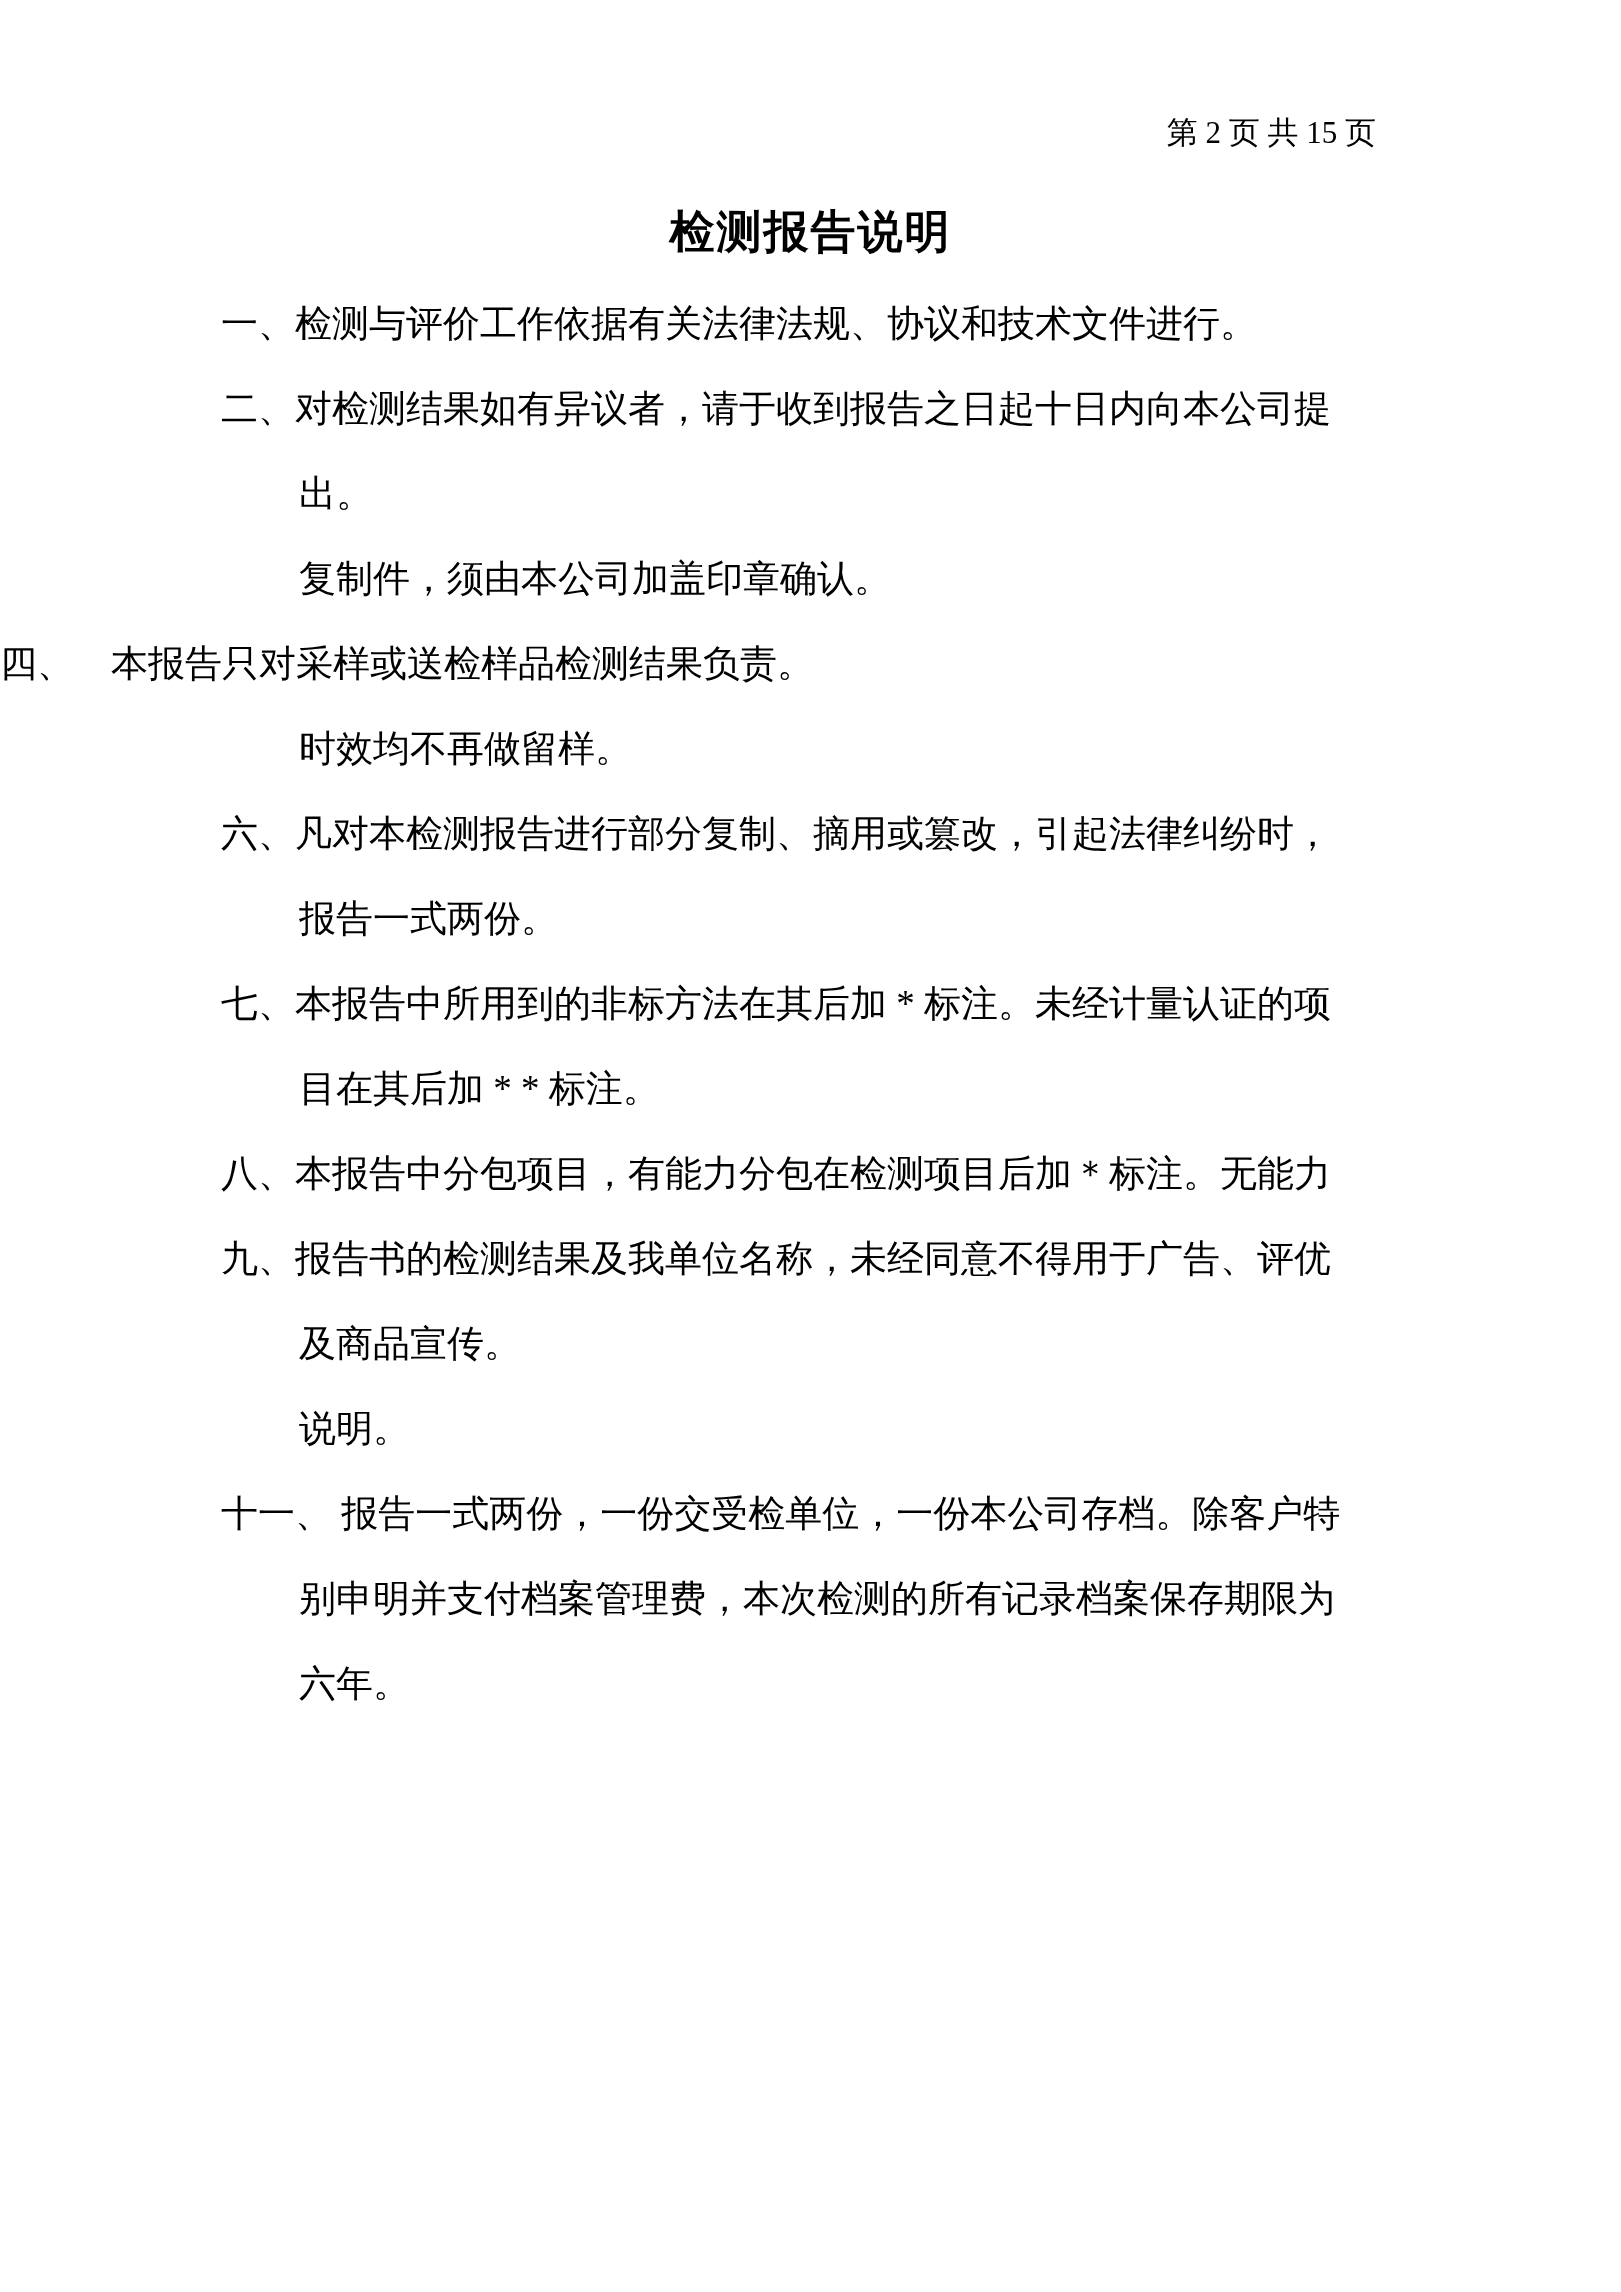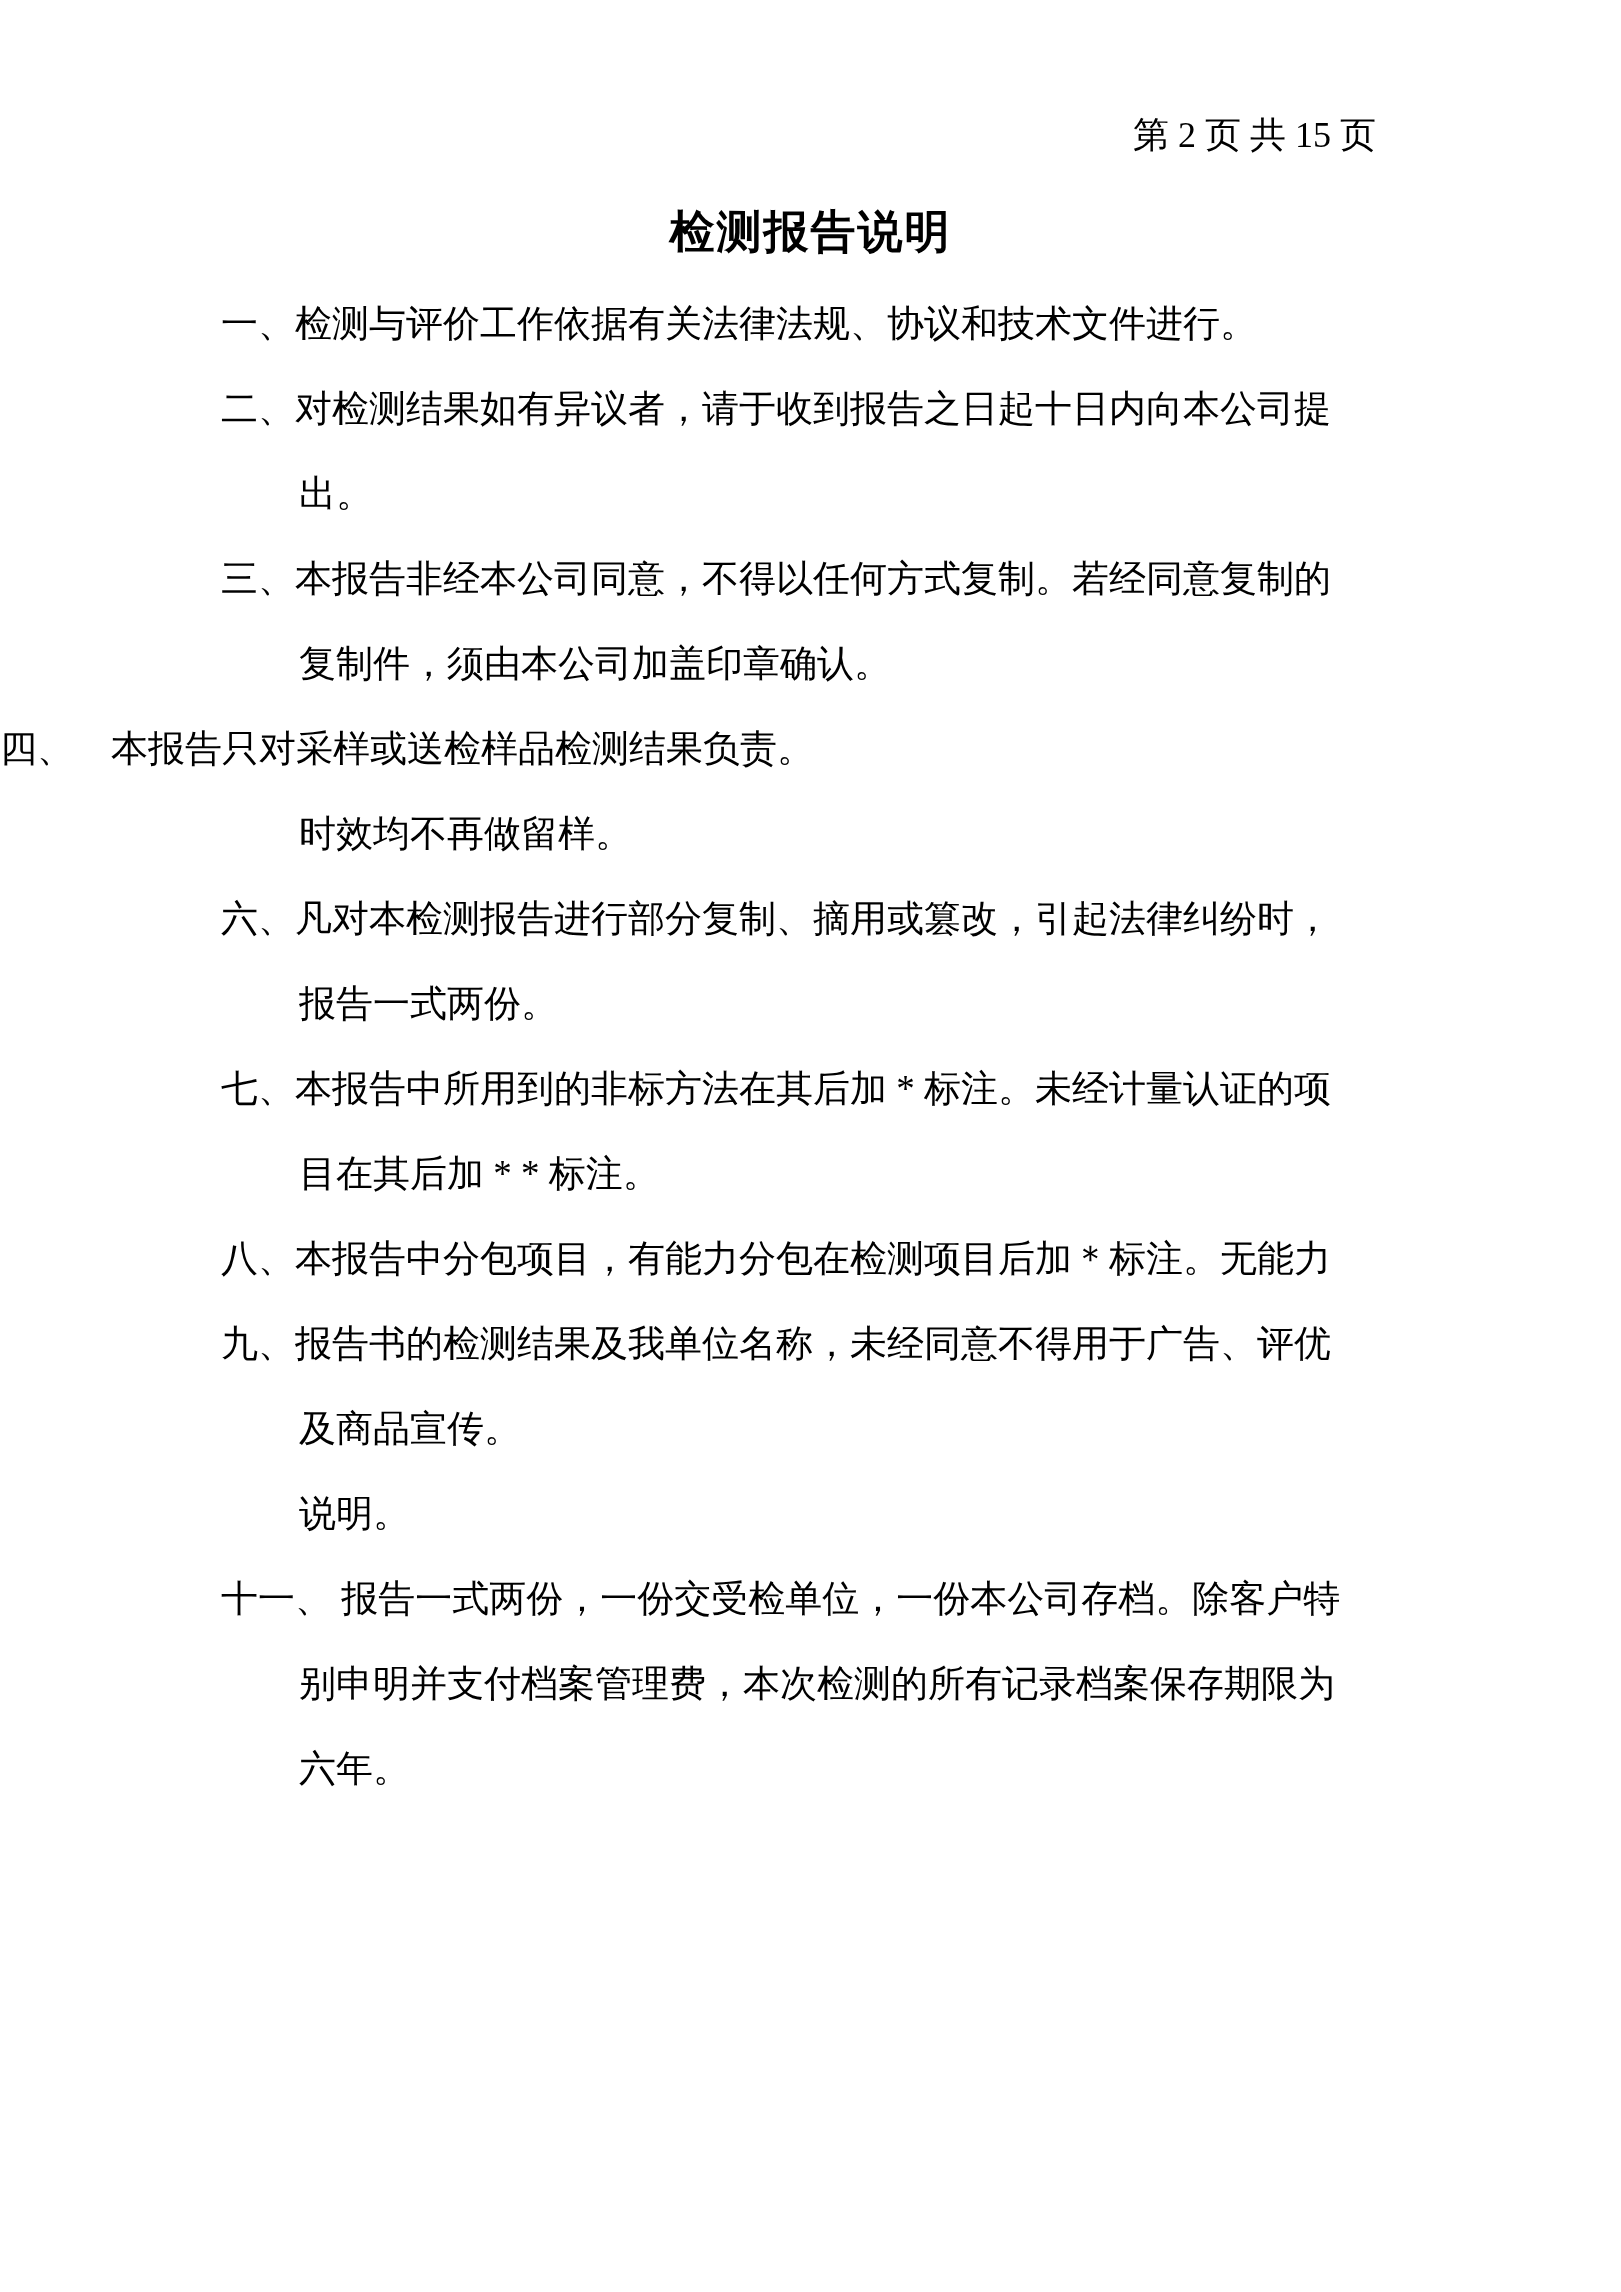--- a/index.html
+++ b/index.html
@@ -13,21 +13,21 @@
     height: 2293px;
     background: #ffffff;
     color: #000000;
     font-family: "Liberation Serif", "DejaVu Serif", serif;
     overflow: hidden;
   }
   .page-header {
     position: absolute;
     top: 114px;
     right: 245px;
-    font-size: 36px;
+    font-size: 31px;
     line-height: 1.2;
     white-space: pre;
   }
   .doc-title {
     position: absolute;
     top: 205px;
     left: 0;
     width: 100%;
     text-align: center;
     font-size: 45px;
@@ -58,21 +58,20 @@
 <div class="page">
 
   <div class="page-header">第 2 页 共 15 页</div>
 
   <div class="doc-title">检测报告说明</div>
 
   <div class="notes">
     <div class="line n">一、检测与评价工作依据有关法律法规、协议和技术文件进行。</div>
     <div class="line n">二、对检测结果如有异议者，请于收到报告之日起十日内向本公司提</div>
     <div class="line c">出。</div>
-    <div class="line n">三、本报告非经本公司同意，不得以任何方式复制。若经同意复制的</div>
     <div class="line c">复制件，须由本公司加盖印章确认。</div>
     <div class="line m">四、　本报告只对采样或送检样品检测结果负责。</div>
     <div class="line c">时效均不再做留样。</div>
     <div class="line n">六、凡对本检测报告进行部分复制、摘用或篡改，引起法律纠纷时，</div>
     <div class="line c">报告一式两份。</div>
     <div class="line n">七、本报告中所用到的非标方法在其后加 * 标注。未经计量认证的项</div>
     <div class="line c">目在其后加 * * 标注。</div>
     <div class="line n">八、本报告中分包项目，有能力分包在检测项目后加＊标注。无能力</div>
     <div class="line n">九、报告书的检测结果及我单位名称，未经同意不得用于广告、评优</div>
     <div class="line c">及商品宣传。</div>

